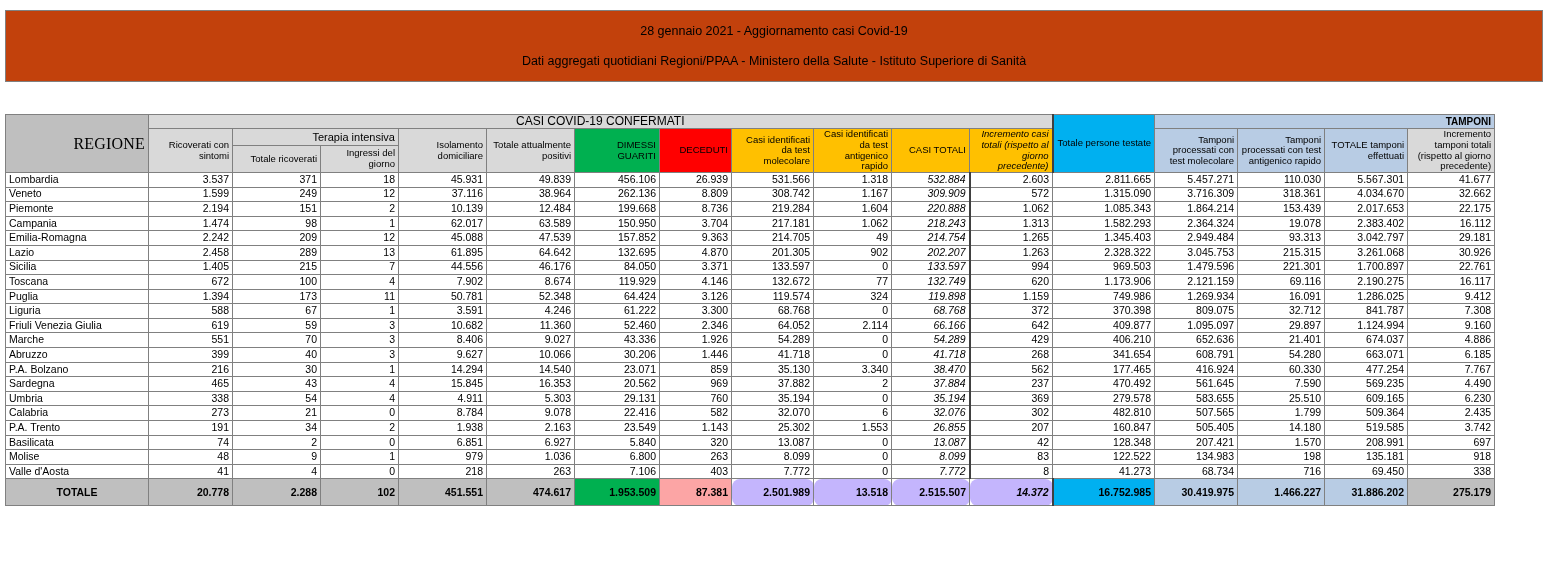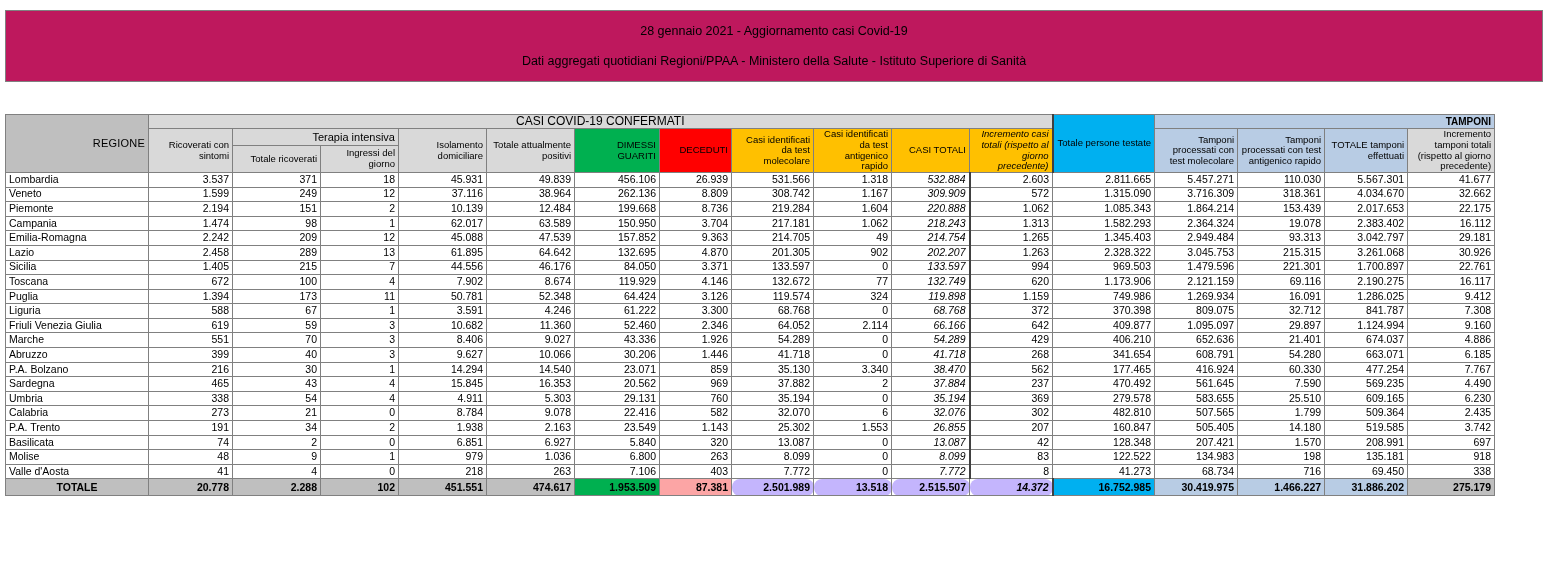--- a/index.html
+++ b/index.html
@@ -11,21 +11,21 @@
     overflow: hidden;
   }
   #root { width: 1548px; height: 576px; position: relative; }
 
   
   .title-box {
     position: absolute;
     left: 5px; top: 10px;
     width: 1538px; height: 72px;
     border: 1px solid #808080;
-    background: #be185d;
+    background: #c2410c;
     display: flex; flex-direction: column;
     align-items: center; justify-content: center;
     gap: 16px;
   }
   .title-line1 { font-size: 12.5px; color: #000; }
   .title-line2 { font-size: 12.5px; color: #000; }
 
   
   .tbl-wrap { position: absolute; left: 5px; top: 114px; }
   table.grid {
@@ -46,22 +46,23 @@
   thead td, thead th {
     text-align: right;
     vertical-align: middle;
     background: #d9d9d9;
     font-size: 9.5px;
     border: 1px solid #7f7f7f;
   }
   .hdr-region {
     background: #bfbfbf !important;
     font-weight: bold;
-    font-size: 11px;
+    font-size: 16px;
     letter-spacing: .2px;
+    font-family: Liberation Serif, serif;
   }
   .hdr-group {
     font-weight: bold;
     font-size: 12px;
     background: #d9d9d9;
   }
   .hdr-blank { background: #d9d9d9; border-bottom: 1px solid #7f7f7f; margin-left: 36px; }
   .hdr-ti { font-size: 11px; background: #d9d9d9; }
 
   .c-green  { background: #00B050 !important; color: #000; font-weight: bold; }
@@ -78,21 +79,21 @@
     background: #ffffff;
     vertical-align: middle;
   }
   td.region { text-align: left; padding-left: 3px; margin-left: 32px; }
   td.num { text-align: right; padding-right: 3px; }
 
   
   tr.total td {
     font-weight: bold;
     font-size: 10.5px;
-    height: 17px;
+    height: 27px;
   }
   tr.total td.region { text-align: center; background: #BFBFBF; }
   tr.total td.tot-gray { background: #BFBFBF; }
   tr.total td.tot-green { background: #00B050; }
   tr.total td.tot-red { background: #fca5a5; }
   tr.total td.tot-orange { background: #c4b5fd; border-radius: 8px; }
   tr.total td.tot-cyan { background: #00B0F0; padding-left: 45px; }
   tr.total td.tot-lblue { background: #B8CCE4; }
   tr.total td.tot-lastgray { background: #BFBFBF; }
 

